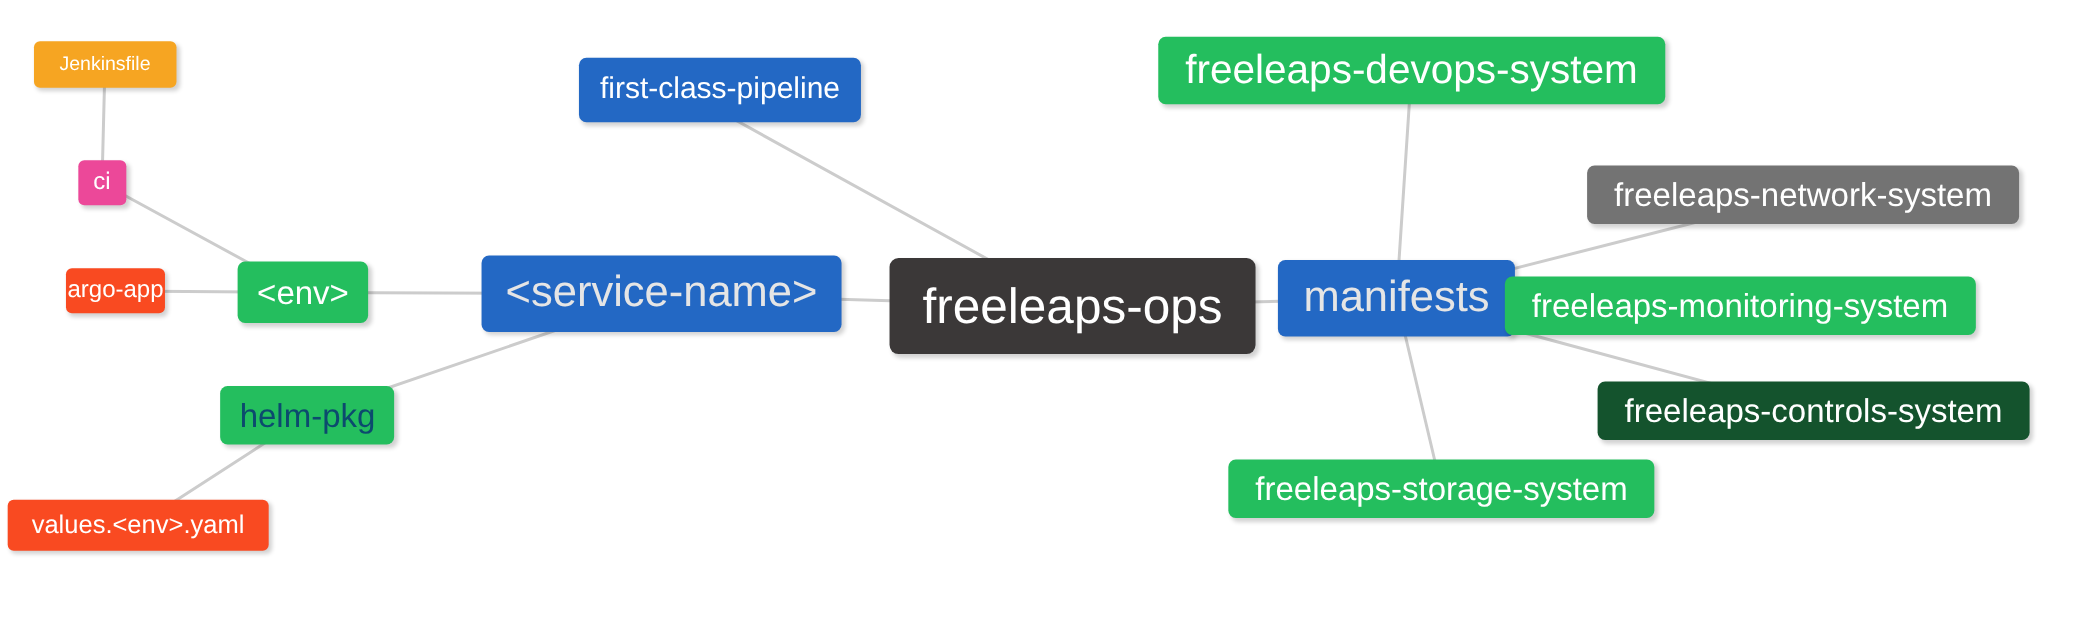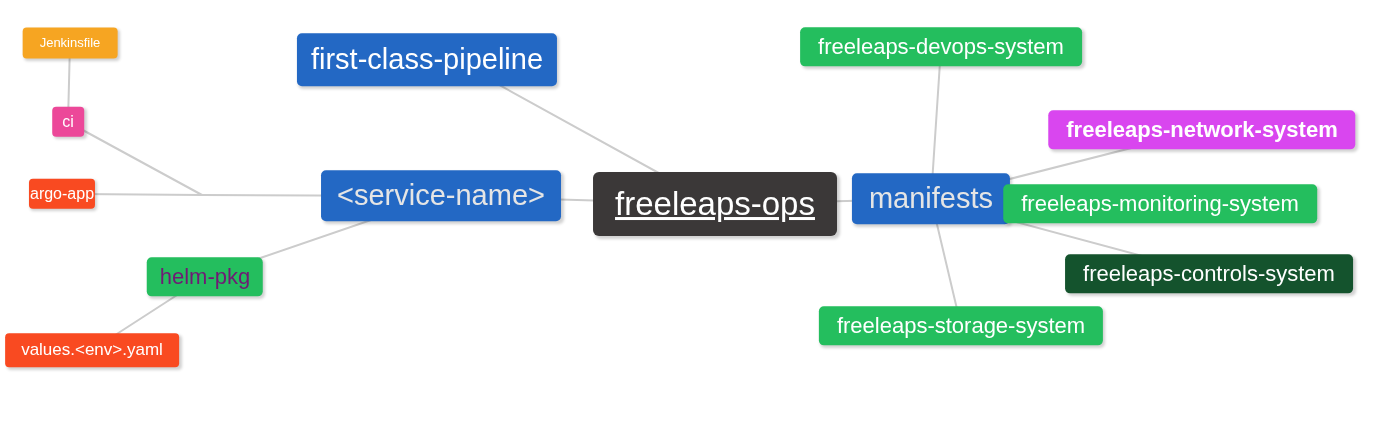--- a/index.html
+++ b/index.html
@@ -30,31 +30,31 @@
     white-space: nowrap;
     color: #ffffff;
     border-radius: 5px;
     box-shadow: 2px 2px 3px rgba(0,0,0,0.18);
     cursor: pointer;
     line-height: 1.15;
     user-select: none;
   }
   
   #n-freeleaps-ops        { left: 715px;  top: 204px; font-size: 33px; padding: 13px 22px; border-radius: 6px; }
-  #n-first-class-pipeline { left: 427px;  top: 60px;  font-size: 29px; padding: 10px 14px; }
+  #n-first-class-pipeline { left: 480px;  top: 60px;  font-size: 20px; padding: 10px 14px; }
   #n-service-name         { left: 441px;  top: 196px; font-size: 29px; padding: 9px 16px;  }
   #n-manifests            { left: 931px;  top: 199px; font-size: 29px; padding: 9px 17px;  }
   #n-env                  { left: 202px;  top: 195px; font-size: 22px; padding: 8px 13px;  }
   #n-helm-pkg             { left: 205px;  top: 277px; font-size: 22px; padding: 7px 13px;  }
-  #n-devops-system        { left: 941px;  top: 47px;  font-size: 22px; padding: 7px 18px;  }
+  #n-devops-system        { left: 941px;  top: 47px;  font-size: 27px; padding: 7px 18px;  }
   #n-network-system       { left: 1202px; top: 130px; font-size: 22px; padding: 7px 18px;  }
   #n-monitoring-system    { left: 1160px; top: 204px; font-size: 22px; padding: 7px 18px;  }
   #n-controls-system      { left: 1209px; top: 274px; font-size: 22px; padding: 7px 18px;  }
   #n-storage-system       { left: 961px;  top: 326px; font-size: 22px; padding: 7px 18px;  }
-  #n-argo-app             { left: 62px;   top: 194px; font-size: 16px; padding: 6px 1px; border-radius: 4px; text-align: right; }
+  #n-argo-app             { left: 77px;   top: 194px; font-size: 16px; padding: 6px 1px; border-radius: 4px; text-align: right; }
   #n-ci                   { left: 68px;   top: 122px; font-size: 16px; padding: 6px 10px; border-radius: 4px; }
   #n-values-env-yaml      { left: 92px;   top: 350px; font-size: 17px; padding: 7px 16px; border-radius: 4px; }
   #n-jenkinsfile          { left: 70px;   top: 43px;  font-size: 13px; padding: 8px 17px; border-radius: 4px; }
 </style>
 </head>
 <body>
 
 <div class="canvas" style="background-color: rgb(255, 255, 255);">
 
   <svg class="edge-layer" width="1390" height="421" viewBox="0 0 1390 421">
@@ -73,36 +73,37 @@
     <line x1="931" y1="199" x2="1209" y2="274" style="stroke: rgb(204, 204, 204);"></line>
     <line x1="931" y1="199" x2="961" y2="326" style="stroke: rgb(204, 204, 204);"></line>
   </svg>
 
   <div class="node" id="n-jenkinsfile" style="background-color: rgb(246, 165, 34); color: rgb(255, 255, 255);">Jenkinsfile</div>
 
   <div class="node" id="n-ci" style="background-color: #ec4899; color: rgb(255, 255, 255);">ci</div>
 
   <div class="node" id="n-argo-app" style="background-color: rgb(249, 74, 33); color: rgb(255, 255, 255);">argo-app</div>
 
+  <div class="node" id="n-env" style="background-color: rgb(36, 190, 94); color: rgb(255, 255, 255);">&lt;env&gt;</div>
 
-  <div class="node" id="n-helm-pkg" style="background-color: rgb(36, 190, 94); color: #701a75;">helm-pkg</div>
+  <div class="node" id="n-helm-pkg" style="background-color: rgb(36, 190, 94); color: #0c4a6e;">helm-pkg</div>
 
   <div class="node" id="n-values-env-yaml" style="background-color: rgb(249, 74, 33); color: rgb(255, 255, 255);">values.&lt;env&gt;.yaml</div>
 
   <div class="node" id="n-first-class-pipeline" style="background-color: rgb(35, 104, 196); color: rgb(255, 255, 255);">first-class-pipeline</div>
 
   <div class="node" id="n-service-name" style="background-color: rgb(35, 104, 196); color: #e5e5e5;">&lt;service-name&gt;</div>
 
-  <div class="node" id="n-freeleaps-ops" style="background-color: rgb(59, 56, 56); color: rgb(255, 255, 255); text-decoration: underline;">freeleaps-ops</div>
+  <div class="node" id="n-freeleaps-ops" style="background-color: rgb(59, 56, 56); color: rgb(255, 255, 255);">freeleaps-ops</div>
 
   <div class="node" id="n-manifests" style="background-color: rgb(35, 104, 196); color: #e5e5e5;">manifests</div>
 
   <div class="node" id="n-devops-system" style="background-color: rgb(36, 190, 94); color: rgb(255, 255, 255);">freeleaps-devops-system</div>
 
-  <div class="node" id="n-network-system" style="background-color: #d946ef; color: rgb(255, 255, 255); font-weight: bold;">freeleaps-network-system</div>
+  <div class="node" id="n-network-system" style="background-color: #737373; color: rgb(255, 255, 255);">freeleaps-network-system</div>
 
   <div class="node" id="n-monitoring-system" style="background-color: rgb(36, 190, 94); color: rgb(255, 255, 255);">freeleaps-monitoring-system</div>
 
   <div class="node" id="n-controls-system" style="background-color: #14532d; color: rgb(255, 255, 255);">freeleaps-controls-system</div>
 
   <div class="node" id="n-storage-system" style="background-color: rgb(36, 190, 94); color: rgb(255, 255, 255);">freeleaps-storage-system</div>
 
 </div>
 
 </body></html>

